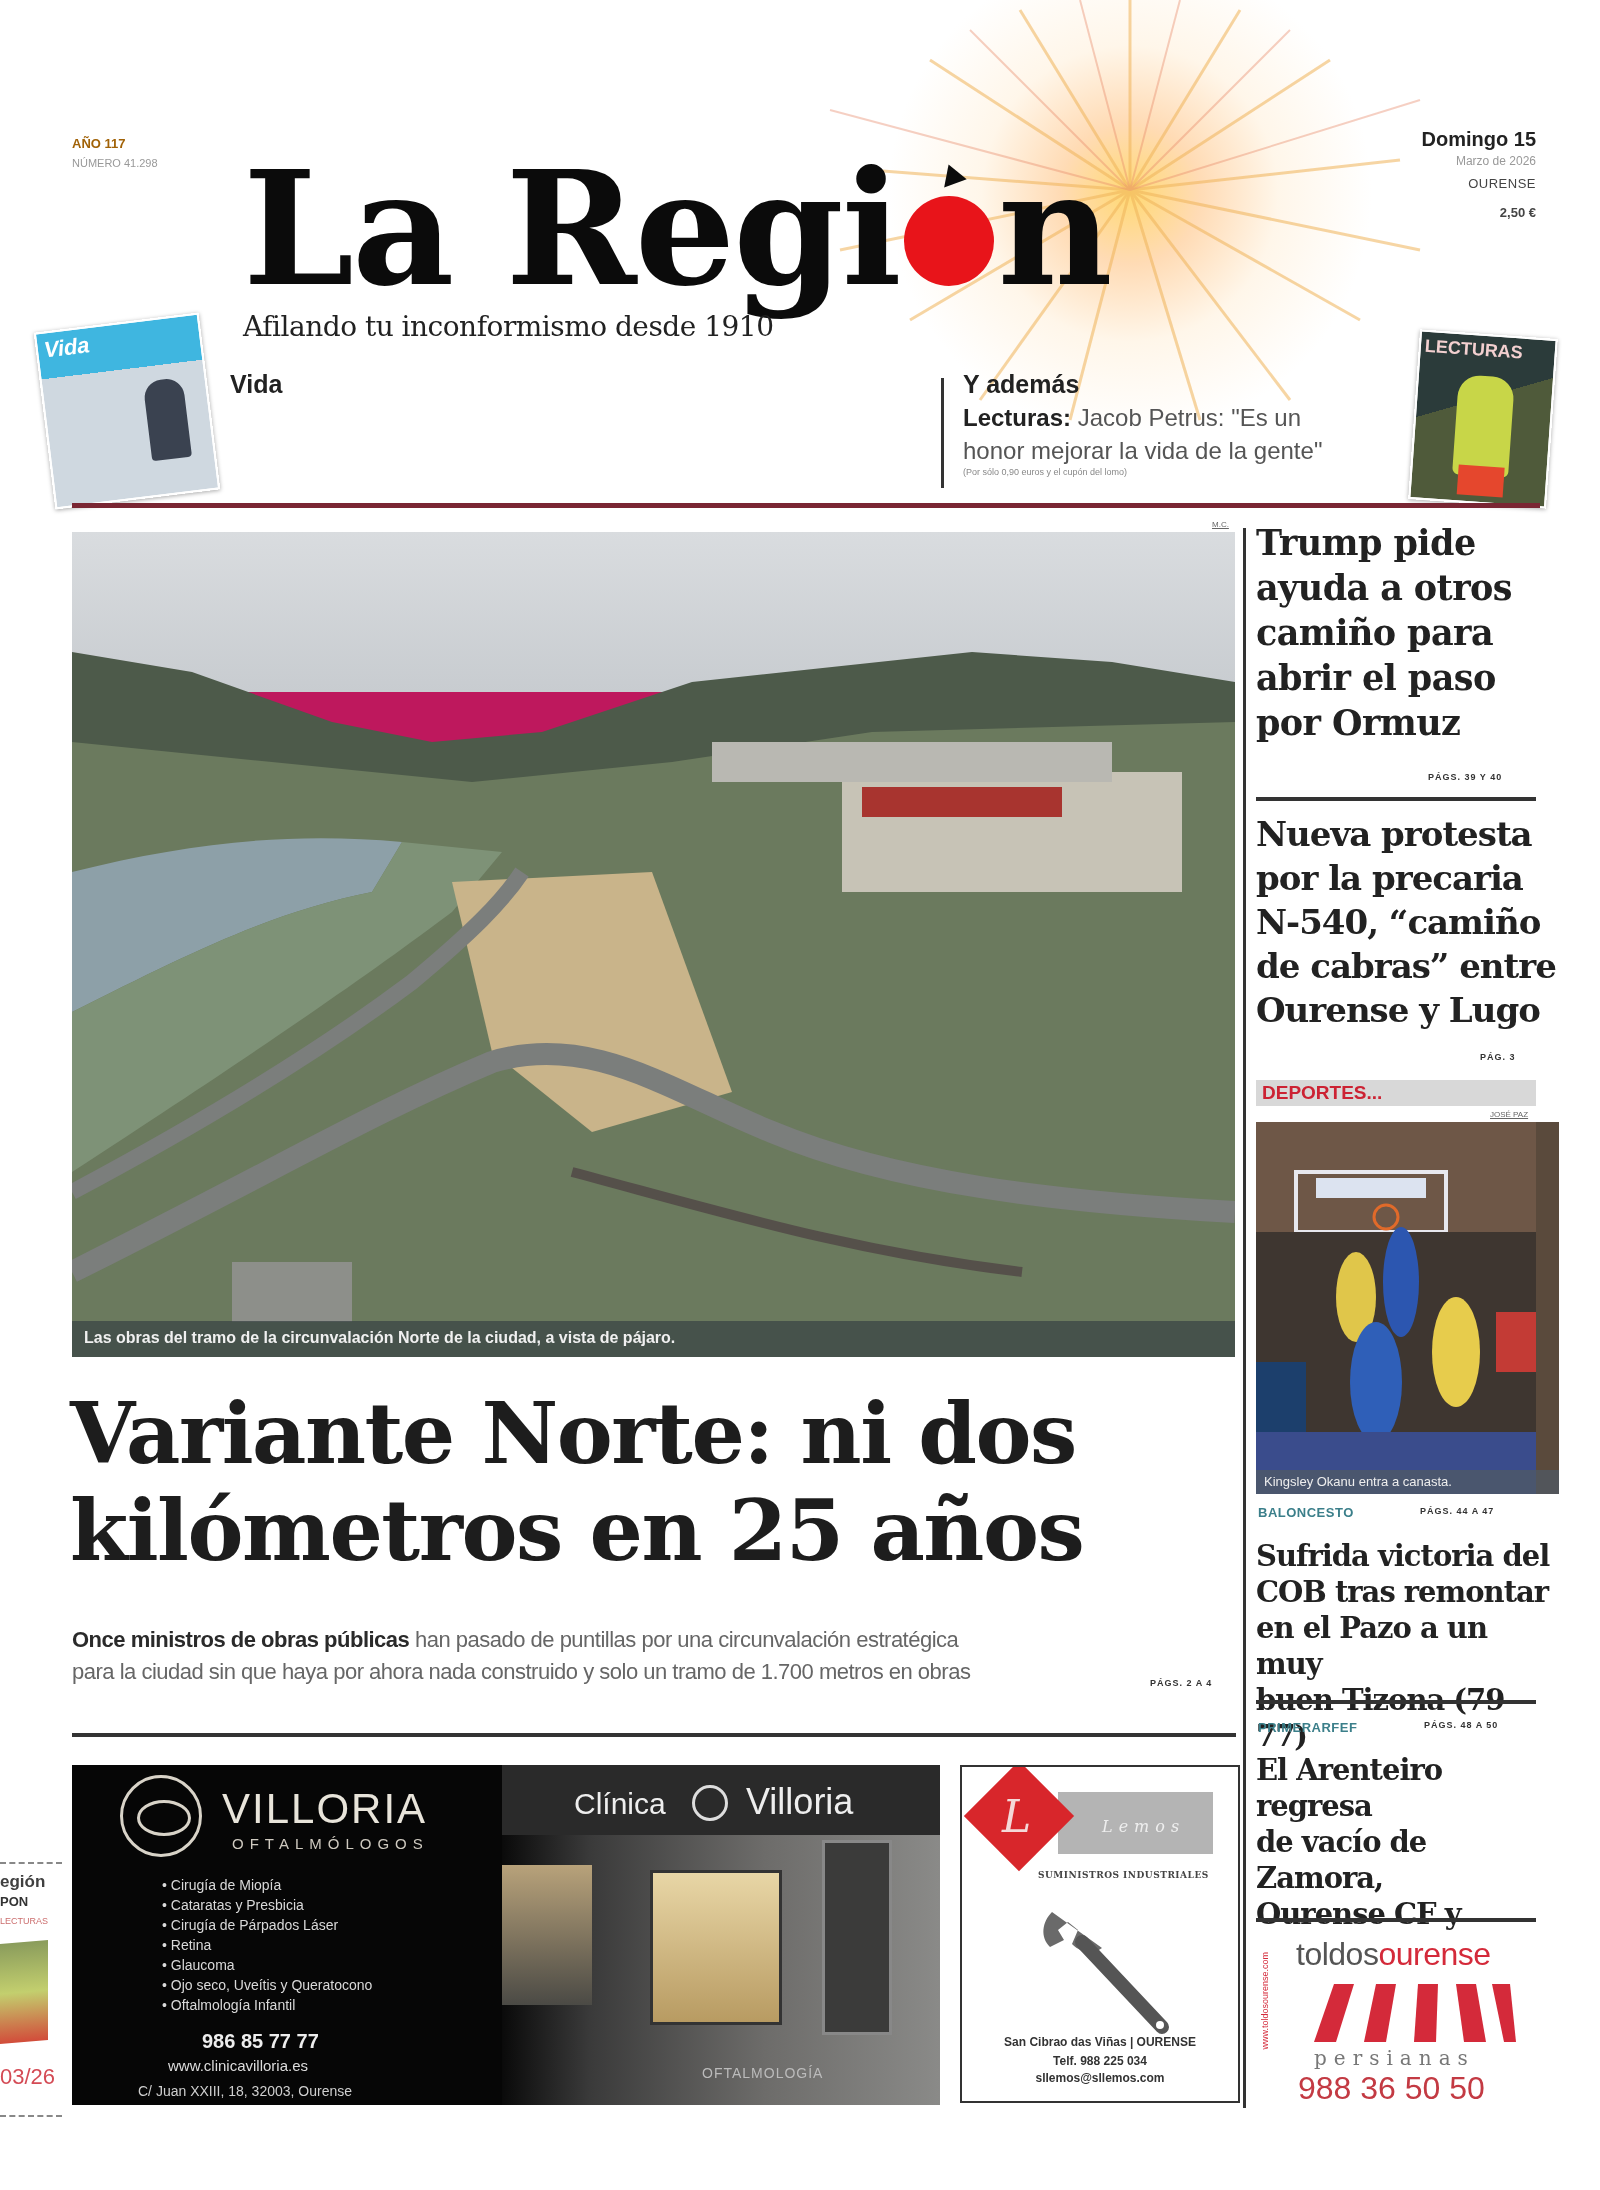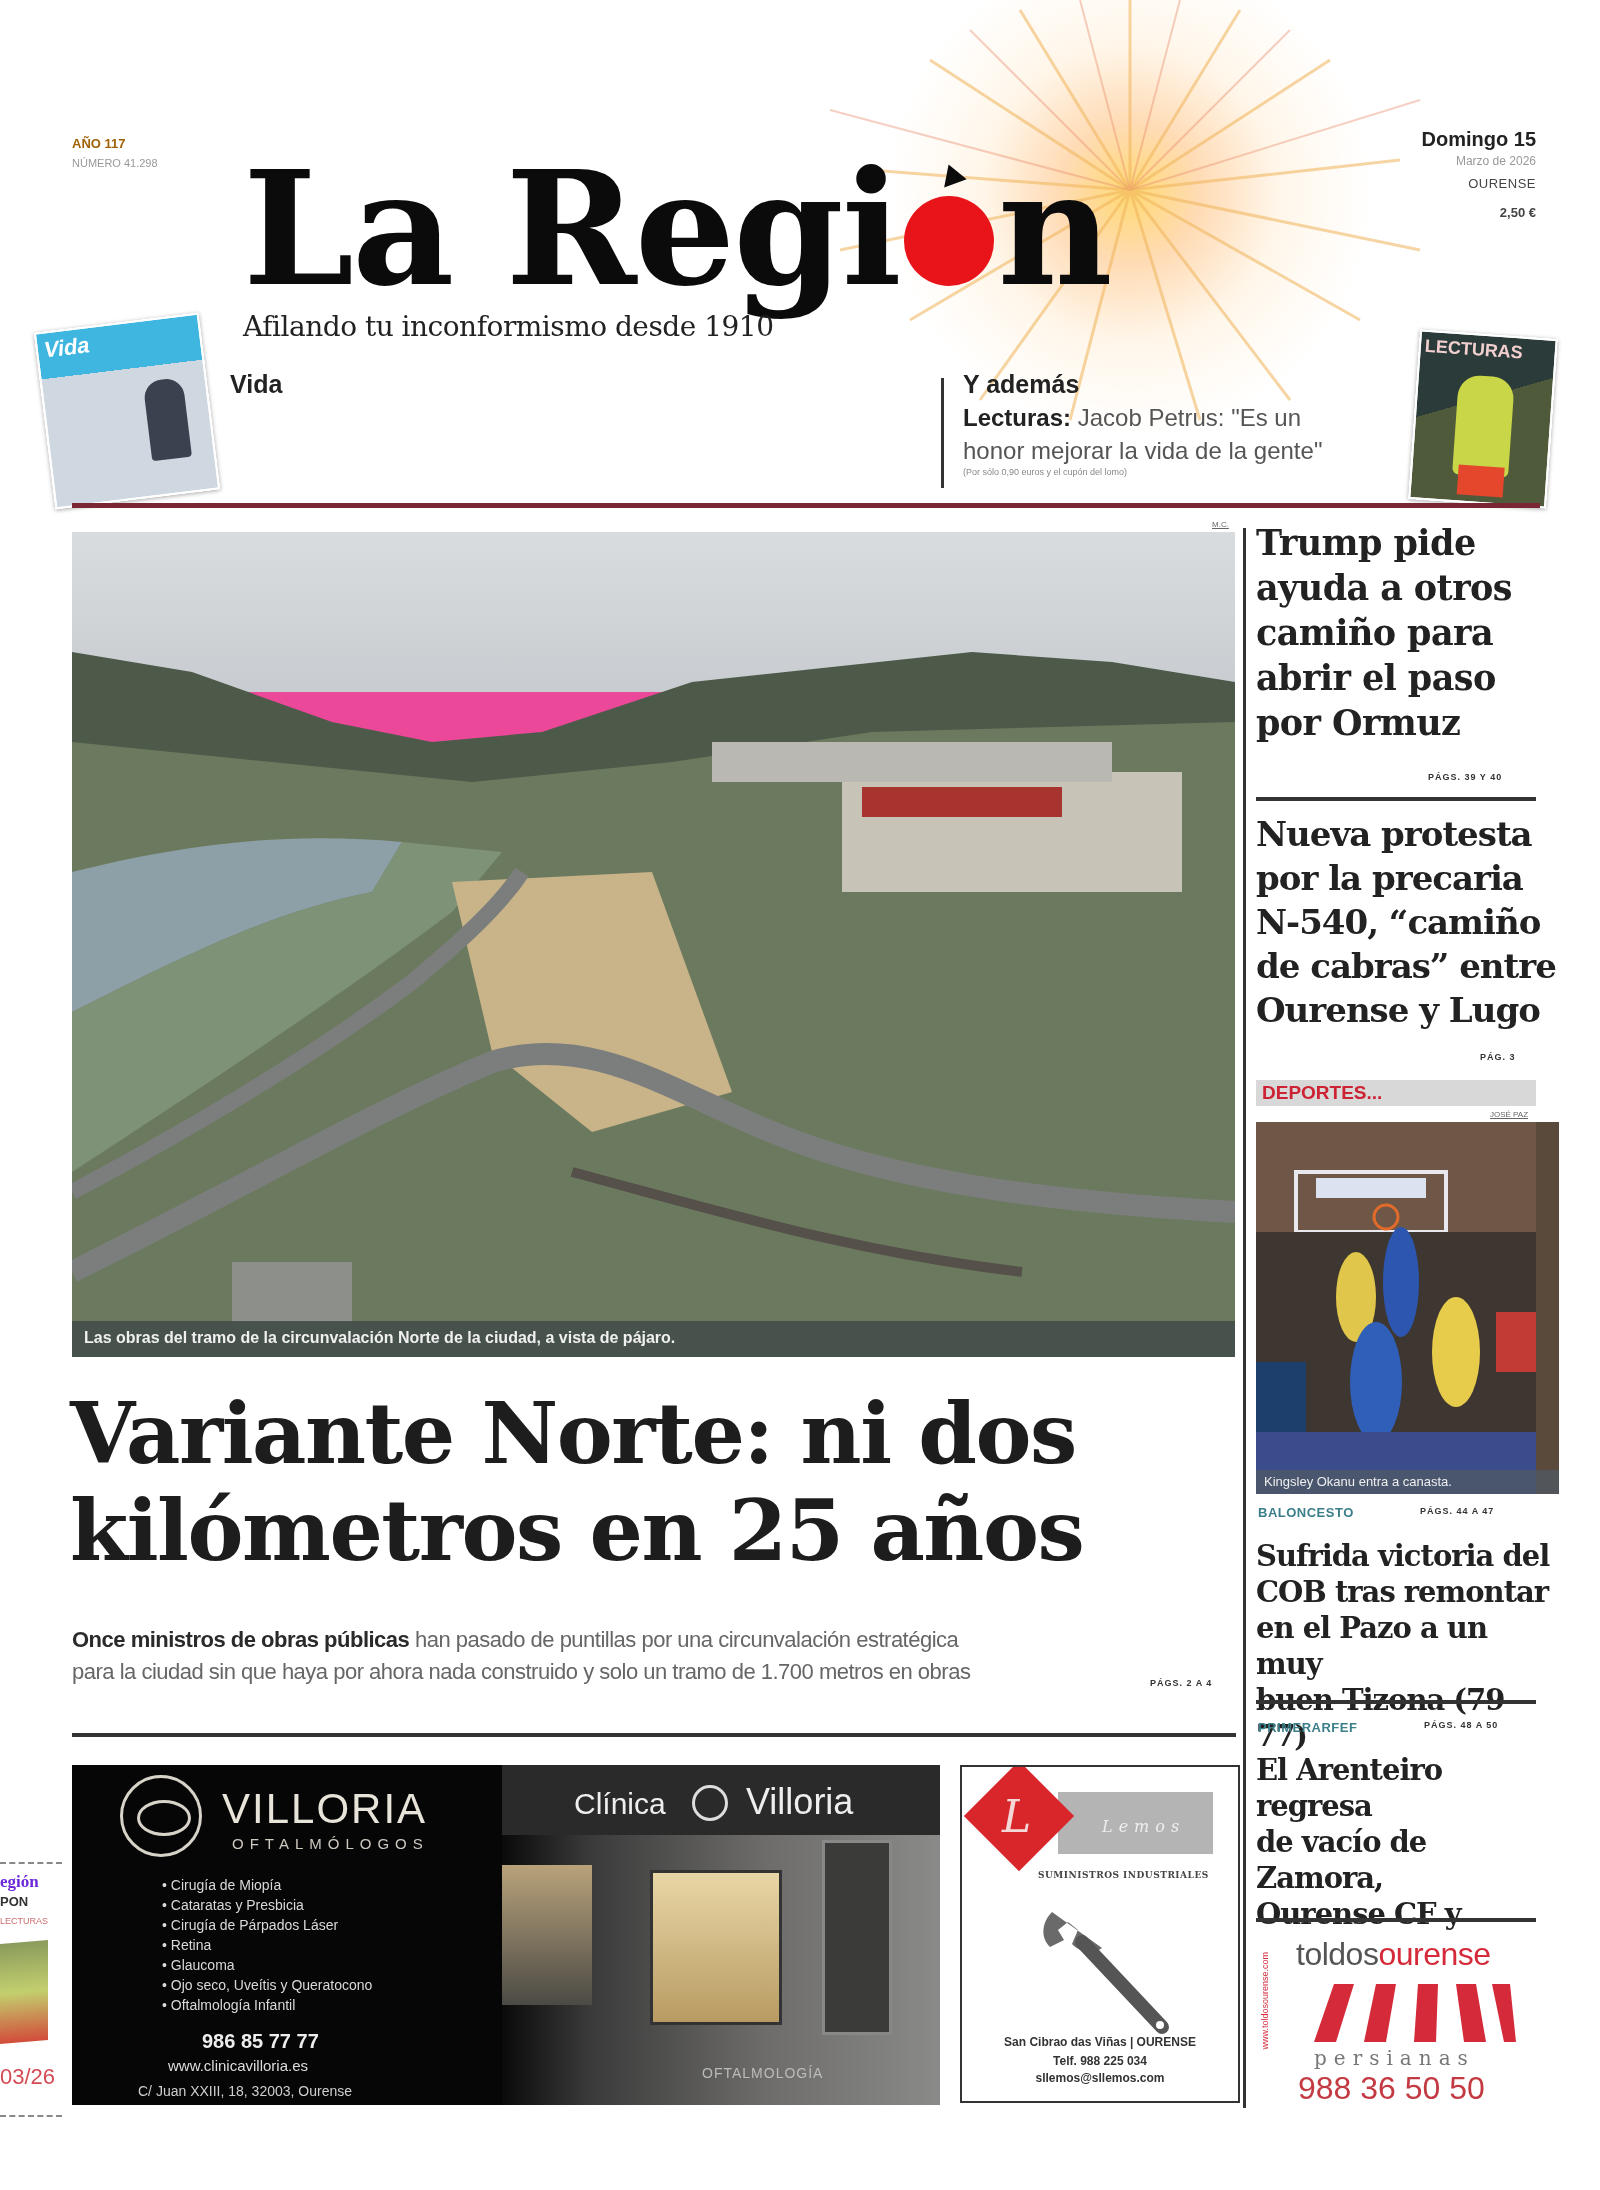--- a/index.html
+++ b/index.html
@@ -33,21 +33,21 @@
   .lect-thumb { background: linear-gradient(160deg, #2b3b3a 0 40%, #4f5a3a 40% 100%); }
   .lect-thumb .t { position: absolute; left: 4px; top: 4px; font-size: 18px; font-weight: bold; color: #f3d0d0; }
   .lect-thumb .fig { position: absolute; left: 40px; top: 40px; width: 56px; height: 100px; background: #c8d648; border-radius: 22px 22px 6px 6px; }
   .lect-thumb .pants { position: absolute; left: 46px; top: 130px; width: 46px; height: 30px; background: #e5472d; }
 
   .rule-maroon { position: absolute; height: 5px; background: #7a2633; }
   .vrule { position: absolute; width: 3px; background: #333; }
   .hrule { position: absolute; height: 4px; background: #333; }
 
   
-  .lead-photo { position: absolute; left: 72px; top: 532px; width: 1163px; height: 825px; overflow: hidden; background: #ec4899; }
+  .lead-photo { position: absolute; left: 72px; top: 532px; width: 1163px; height: 825px; overflow: hidden; background: #be185d; }
   .lead-photo .sky { position: absolute; left: 0; top: 0; width: 100%; height: 160px; background: linear-gradient(180deg, #d9dcdf, #c8ccd0); }
   .lead-photo .mtn { position: absolute; }
   .lead-photo .caption { position: absolute; left: 0; bottom: 0; width: 100%; height: 36px; background: rgba(60,70,70,0.78); color: #f0f0f0; font-size: 16px; font-weight: bold; padding: 8px 12px; }
   .credit { font-size: 8px; color: #666; text-decoration: underline; }
 
   .headline { font-family: "DejaVu Serif", serif; font-weight: bold; font-size: 84px; line-height: 97px; color: #1d1d1d; letter-spacing: -1.5px; }
   .standfirst { font-size: 22px; line-height: 32px; color: #666; letter-spacing: -0.5px; }
   .standfirst b { color: #2a2a2a; }
   .pags { font-size: 9px; font-weight: bold; color: #333; letter-spacing: 1px; }
 
@@ -95,21 +95,21 @@
 
   .ad-toldos { position: absolute; left: 1256px; top: 1932px; width: 290px; height: 175px; background: #fff; }
   .toldos-logo { position: absolute; left: 40px; top: 4px; font-size: 32px; letter-spacing: -0.5px; color: #555; }
   .toldos-logo span { color: #d42a3a; }
   .toldos-stripes { position: absolute; left: 50px; top: 52px; width: 210px; height: 60px; }
   .toldos-pers { position: absolute; left: 58px; top: 114px; font-family: "DejaVu Serif", serif; font-size: 20px; letter-spacing: 7px; color: #777; }
   .toldos-phone { position: absolute; left: 42px; top: 138px; font-size: 32px; color: #c33a43; }
   .toldos-vert { position: absolute; left: 4px; top: 20px; font-size: 9px; color: #d42a3a; writing-mode: vertical-rl; transform: rotate(180deg); }
 
   .edge-promo { position: absolute; left: 0; top: 1862px; width: 62px; height: 255px; border-top: 2px dashed #888; border-bottom: 2px dashed #888; }
-  .edge-promo .t1 { position: absolute; left: 0; top: 8px; font-size: 17px; font-family: Liberation Serif, serif; font-weight: bold; color: #6d28d9; }
+  .edge-promo .t1 { position: absolute; left: 0; top: 8px; font-size: 17px; font-family: Liberation Sans, sans-serif; font-weight: bold; color: #404040; }
   .edge-promo .t2 { position: absolute; left: 0; top: 30px; font-size: 13px; font-weight: bold; color: #333; }
   .edge-promo .t3 { position: absolute; left: 0; top: 52px; font-size: 9px; color: #cc6f6f; }
   .edge-promo .img { position: absolute; left: 0; top: 78px; width: 48px; height: 100px; background: linear-gradient(180deg, #8a9c5c, #c3cf6e 50%, #d24c3a); transform: skewY(-5deg); }
   .edge-promo .t4 { position: absolute; left: 0; top: 200px; font-size: 22px; color: #d44b55; }
 </style>
 </head>
 <body>
 
 <div class="burst">
   <svg viewBox="0 0 620 430">

